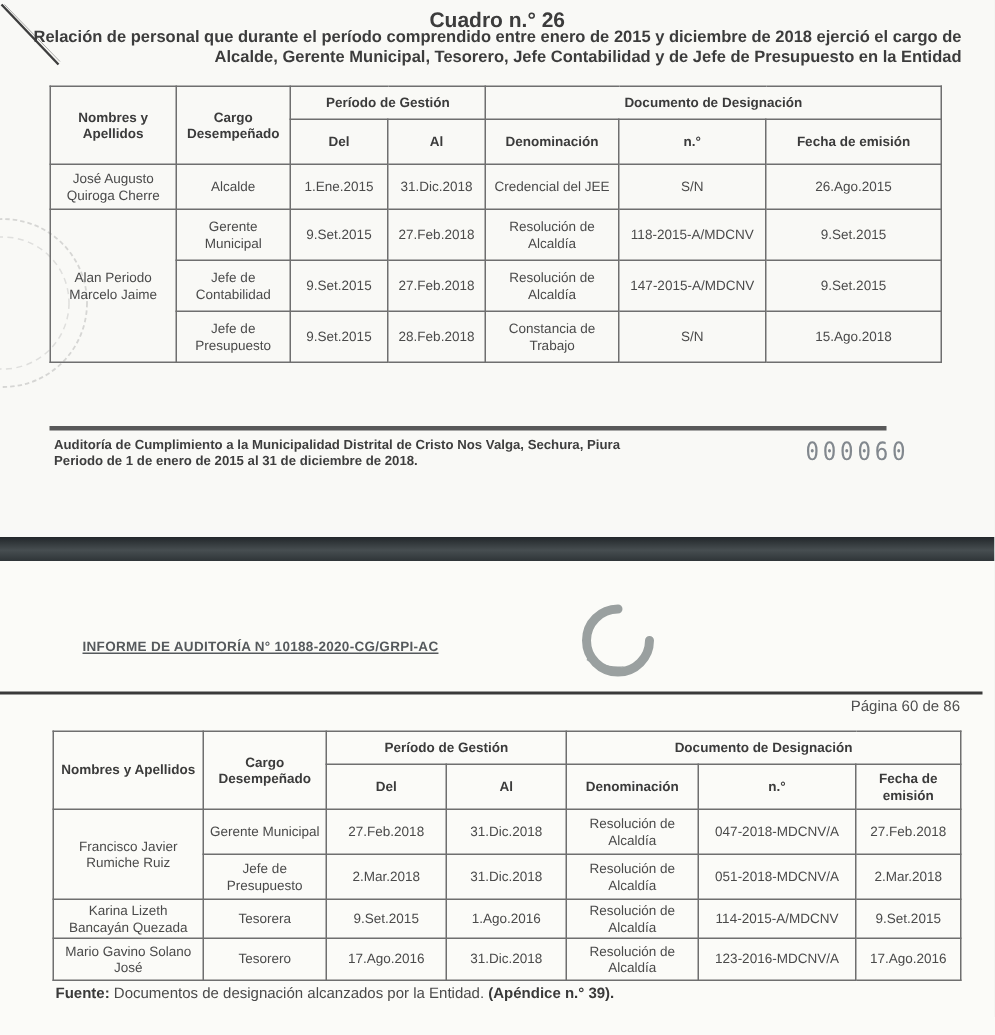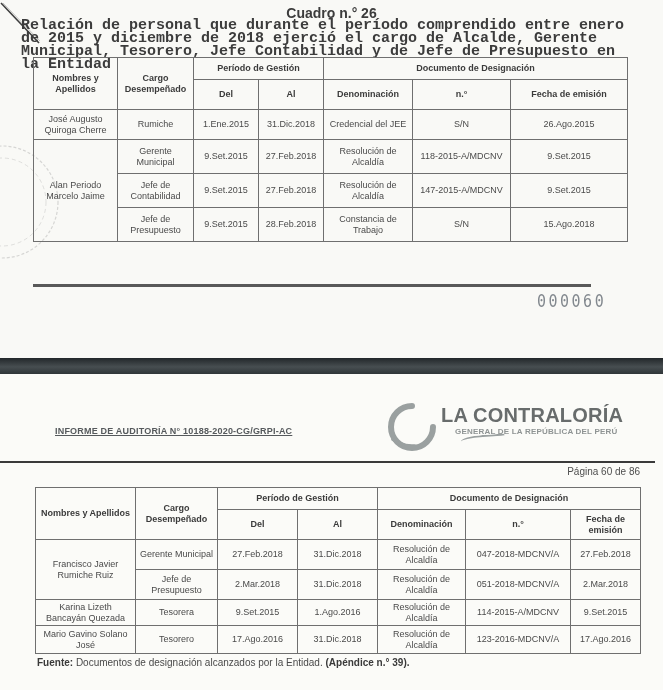--- a/index.html
+++ b/index.html
@@ -11,22 +11,22 @@
   }
   
   .sheet1{position:absolute;top:0;left:0;width:663px;height:358px;background:#f9f9f6;}
   .separator{position:absolute;top:358px;left:0;width:663px;height:16px;
     background:linear-gradient(#22272a,#474e51 55%,#2f3538);}
   .sheet2{position:absolute;top:374px;left:0;width:663px;height:316px;background:#fbfbf8;}
 
   
   .c-title{position:absolute;top:5px;left:0;width:100%;text-align:center;
     font-size:14px;font-weight:bold;color:#3c3c3c;}
-  .c-subtitle{position:absolute;top:19px;left:21px;width:620px;text-align:left;
-    font-size:15px;font-weight:bold;color:#3c3c3c;line-height:13px;font-family:Liberation Mono, monospace;}
+  .c-subtitle{position:absolute;top:19px;left:21px;width:620px;text-align:right;
+    font-size:11px;font-weight:bold;color:#3c3c3c;line-height:13px;}
 
   table.ptable{border-collapse:collapse;table-layout:fixed;font-size:9px;color:#4a4a4a;background:transparent;}
   table.ptable td, table.ptable th{border:1px solid #6f6f6f;text-align:center;vertical-align:middle;
     padding:1px 3px;line-height:10.5px;}
   table.ptable th{font-weight:bold;color:#3b3b3b;}
   #t1{position:absolute;left:33px;top:57px;width:595px;}
   #t2{position:absolute;left:35px;top:113px;width:605px;}
 
   .foot-rule1{position:absolute;left:33px;top:284px;width:558px;border-top:3px solid #3d3d3d;opacity:.85;}
   .audit-foot{position:absolute;left:36px;top:291px;font-size:8.8px;font-weight:bold;color:#3e3e3e;line-height:10.8px;}
@@ -97,21 +97,21 @@
     </tr>
     <tr style="height:30px">
       <th>Del</th>
       <th>Al</th>
       <th>Denominación</th>
       <th>n.°</th>
       <th>Fecha de emisión</th>
     </tr>
     <tr style="height:30px">
       <td>José Augusto Quiroga Cherre</td>
-      <td>Rumiche</td>
+      <td>Alcalde</td>
       <td>1.Ene.2015</td>
       <td>31.Dic.2018</td>
       <td>Credencial del JEE</td>
       <td>S/N</td>
       <td>26.Ago.2015</td>
     </tr>
     <tr style="height:34px">
       <td rowspan="3">Alan Periodo Marcelo Jaime</td>
       <td>Gerente Municipal</td>
       <td>9.Set.2015</td>
@@ -133,39 +133,38 @@
       <td>9.Set.2015</td>
       <td>28.Feb.2018</td>
       <td>Constancia de Trabajo</td>
       <td>S/N</td>
       <td>15.Ago.2018</td>
     </tr>
   </tbody>
     </table>
 
   <div class="foot-rule1"></div>
+  <div class="audit-foot">
+    <div>Auditoría de Cumplimiento a la Municipalidad Distrital de Cristo Nos Valga, Sechura, Piura</div>
+    <div>Periodo de 1 de enero de 2015 al 31 de diciembre de 2018.</div>
+  </div>
   <div class="pagestamp">000060</div>
 </div>
 
 <div class="separator"></div>
 
 <div class="sheet2">
 
   <div class="report-ref">INFORME DE AUDITORÍA N° 10188-2020-CG/GRPI-AC</div>
 
   <div class="logo">
     <svg class="logo-swoosh" width="50" height="50" viewBox="0 0 50 50">
       <path d="M25 4 A 21 21 0 1 0 46 25" fill="none" stroke="#9aa0a0" stroke-width="6" stroke-linecap="round"></path>
       <path d="M4 38 q 14 10 26 4 q -16 2 -24 -8 z" fill="#9aa0a0"></path>
     </svg>
-    <div class="logo-text">
-      <div class="logo-title">LA CONTRALORÍA</div>
-      <div class="logo-subline"></div>
-      <div class="logo-sub">GENERAL DE LA REPÚBLICA DEL PERÚ</div>
-    </div>
   </div>
 
   <div class="head-rule2"></div>
   <div class="page-label">Página 60 de 86</div>
 
   <table class="ptable" id="t2">
     <colgroup>
       <col style="width:100px">
         <col style="width:82px">
         <col style="width:80px">

